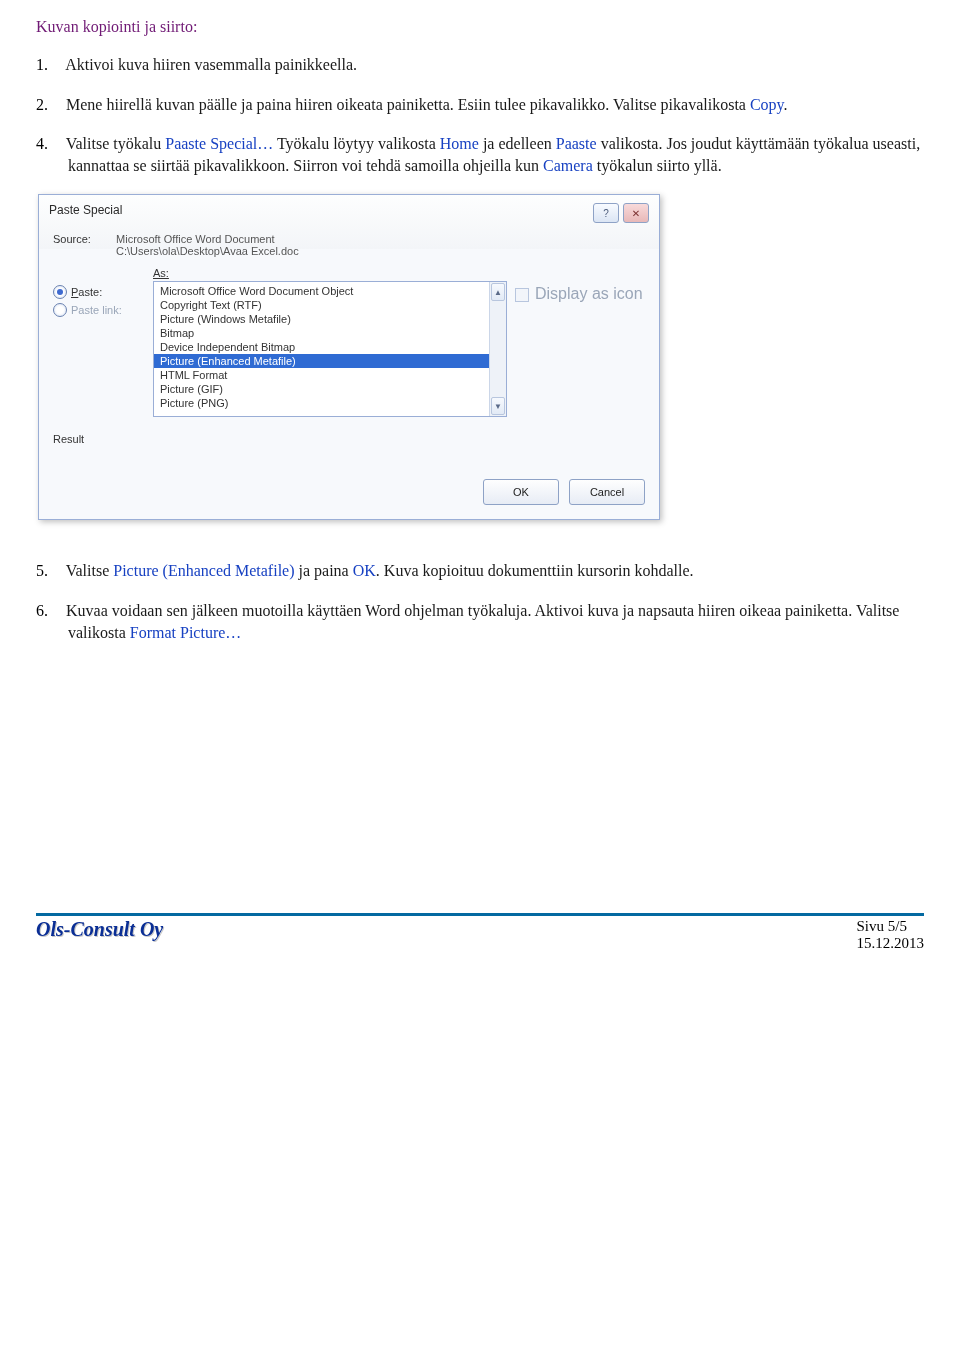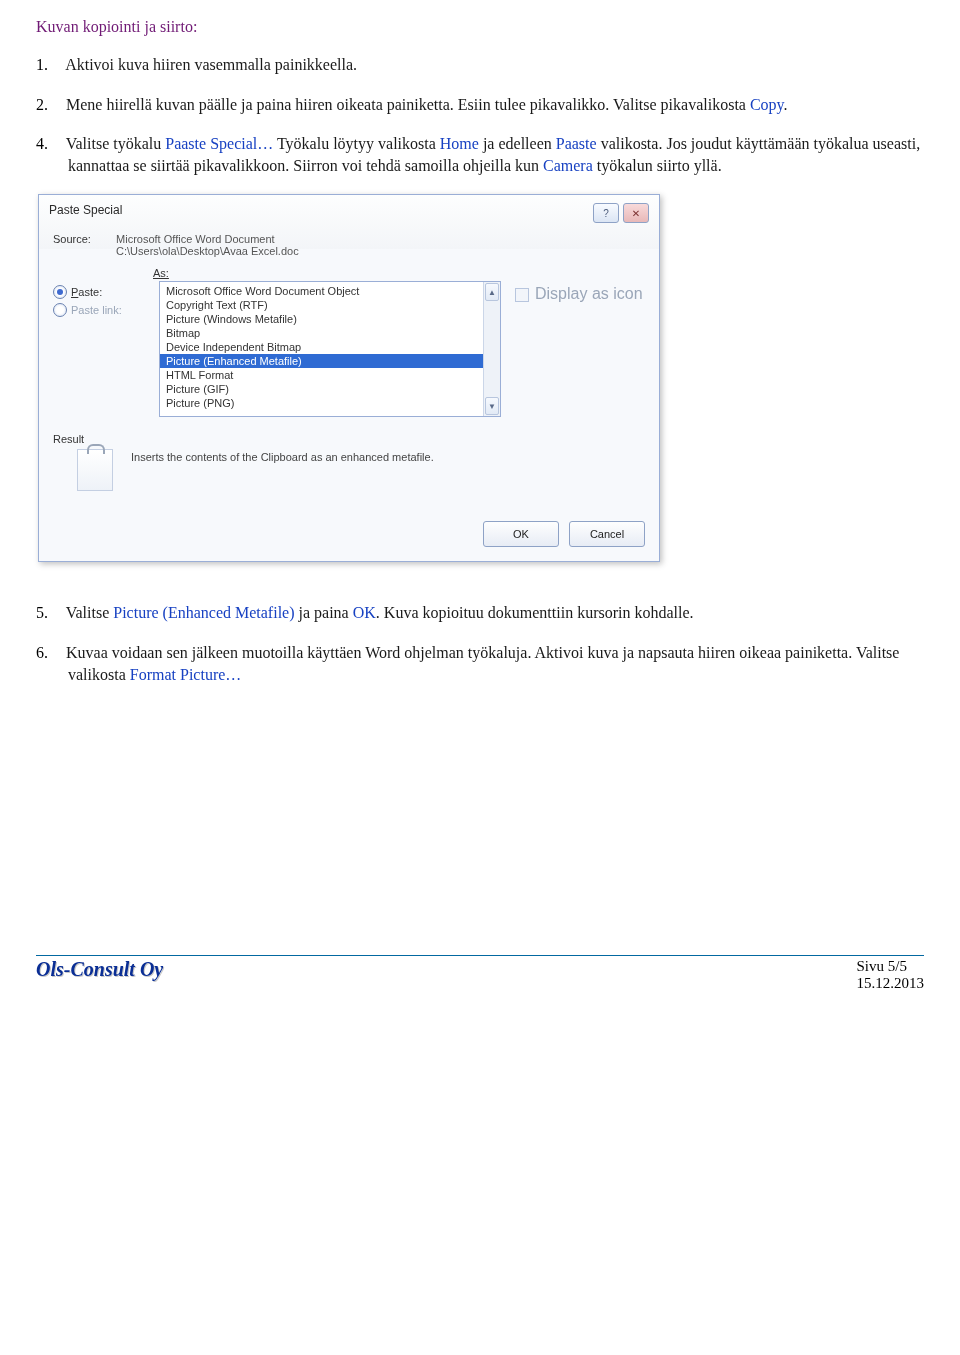--- a/index.html
+++ b/index.html
@@ -21,21 +21,21 @@
   .dlg-title{padding:8px 10px 26px 10px;display:flex;justify-content:space-between;align-items:flex-start;background:linear-gradient(#fdfefe,#f3f5f8)}
   .dlg-title .t{font-size:12px;color:#2a2a2a}
   .dlg-ctrls{display:flex;gap:4px}
   .dlg-ctrls .btn{width:24px;height:18px;border:1px solid #8ea2c6;border-radius:3px;background:linear-gradient(#f8fbff,#dbe5f4);display:flex;align-items:center;justify-content:center;font-size:10px;color:#4a5a7a}
   .dlg-ctrls .btn.close{background:linear-gradient(#f8dada,#e8b8b8);color:#7a3030}
   .dlg-body{padding:0 14px 8px 14px}
   .row-src{margin:-16px 0 10px 0;font-size:11px;color:#555}
   .row-src .lbl{display:inline-block;width:60px;color:#333}
   .as-wrap{margin-left:100px;margin-bottom:2px;font-size:11px}
   .as-wrap .u{text-decoration:underline}
-  .mid{display:flex;align-items:flex-start;gap:14px}
+  .mid{display:flex;align-items:flex-start;gap:8px}
   .left-opts{width:92px;font-size:11px;padding-top:4px}
   .opt{display:flex;align-items:center;gap:4px;margin-bottom:4px}
   .radio{width:12px;height:12px;border-radius:50%;border:1px solid #6a82b0;background:radial-gradient(#fff 40%,#e8eef8 70%);display:inline-block;position:relative}
   .radio.checked::after{content:"";position:absolute;inset:3px;border-radius:50%;background:#3e6ad0}
   .opt.disabled{color:#9aa6b8}
   .listbox{flex:1;border:1px solid #9aaed6;background:#fff;height:134px;position:relative;overflow:hidden}
   .listbox .items{padding:2px 0;font-size:11px}
   .listbox .itm{padding:1px 6px;white-space:nowrap}
   .listbox .itm.sel{background:#2f6bd3;color:#fff}
   .scroll{position:absolute;top:0;right:0;bottom:0;width:16px;background:#eef2f8;border-left:1px solid #cbd6e8;display:flex;flex-direction:column;justify-content:space-between}
@@ -43,21 +43,21 @@
   .right-opts{width:130px;font-size:16px;color:#9aa6b8;padding-top:4px}
   .chk{display:inline-block;width:12px;height:12px;border:1px solid #b8c6de;background:#f2f5fa;margin-right:6px;vertical-align:middle}
   .result{margin-top:16px;font-size:11px}
   .result .lbl{color:#333;margin-bottom:4px;display:block}
   .result-row{display:flex;gap:18px;align-items:flex-start}
   .clip-ico{width:34px;height:40px;border:1px solid #c4cfe2;background:linear-gradient(#fff,#eef2f8);position:relative;margin-left:24px}
   .clip-ico::before{content:"";position:absolute;top:-6px;left:9px;width:14px;height:8px;border:2px solid #9aa6b8;border-bottom:none;border-radius:6px 6px 0 0}
   .resdesc{flex:1;color:#444;padding-top:2px}
   .dlg-footer{display:flex;justify-content:flex-end;gap:10px;padding:22px 14px 14px 14px}
   .win-btn{min-width:74px;height:24px;border:1px solid #8ea2c6;border-radius:3px;background:linear-gradient(#fefefe,#e7ecf5);font-size:11px;color:#222;display:flex;align-items:center;justify-content:center}
-  .footer{position:relative;margin-top:270px;border-top:1px solid #0369a1;width:100%}
+  .footer{position:relative;margin-top:270px;border-top:3px solid #0369a1;width:100%}
   .footer-inner{display:flex;justify-content:space-between;align-items:flex-start;padding-top:2px}
   .logo{font-style:italic;font-weight:bold;color:#0a2e95;font-family:"Times New Roman",serif;font-size:20px;text-shadow:1px 1px 0 #c8c8c8}
   .foot-center{text-align:center;font-size:15px;color:#000}
   .foot-right{text-align:left;font-size:15px;color:#000}
 </style>
 </head>
 <body>
 
 <div class="heading">Kuvan kopiointi ja siirto:</div>
 
@@ -123,24 +123,20 @@
           <div class="sarrow">▲</div>
           <div class="sarrow">▼</div>
         </div>
       </div>
       <div class="right-opts">
         <span class="chk"></span><span>Display as icon</span>
       </div>
     </div>
     <div class="result">
       <span class="lbl">Result</span>
-      <div class="result-row">
-        <div class="clip-ico"></div>
-        <div class="resdesc">Inserts the contents of the Clipboard as an enhanced metafile.</div>
-      </div>
     </div>
   </div>
   <div class="dlg-footer">
     <div class="win-btn">OK</div>
     <div class="win-btn">Cancel</div>
   </div>
 </div>
 
 <ol class="ol">
   <li class="li">

